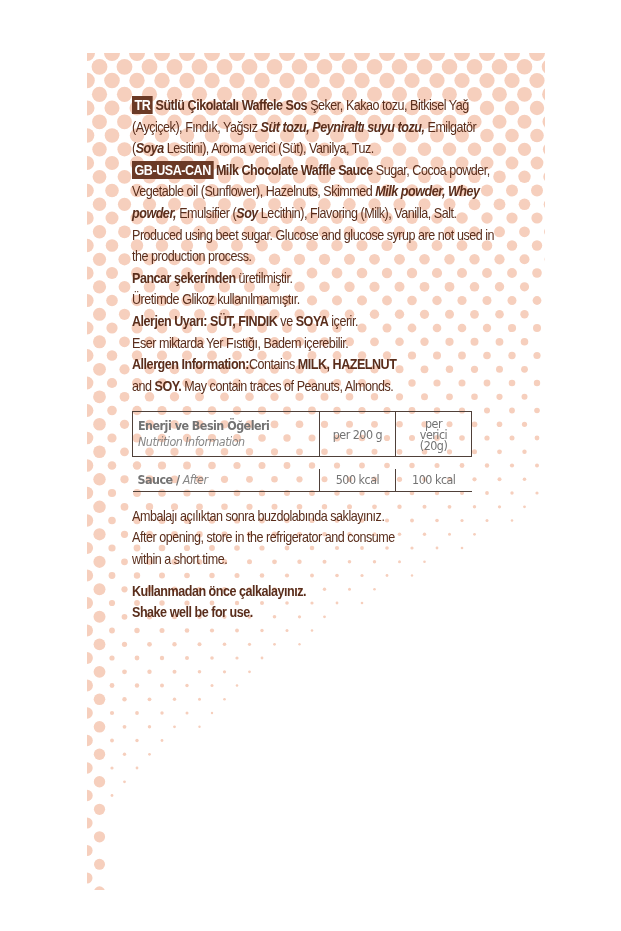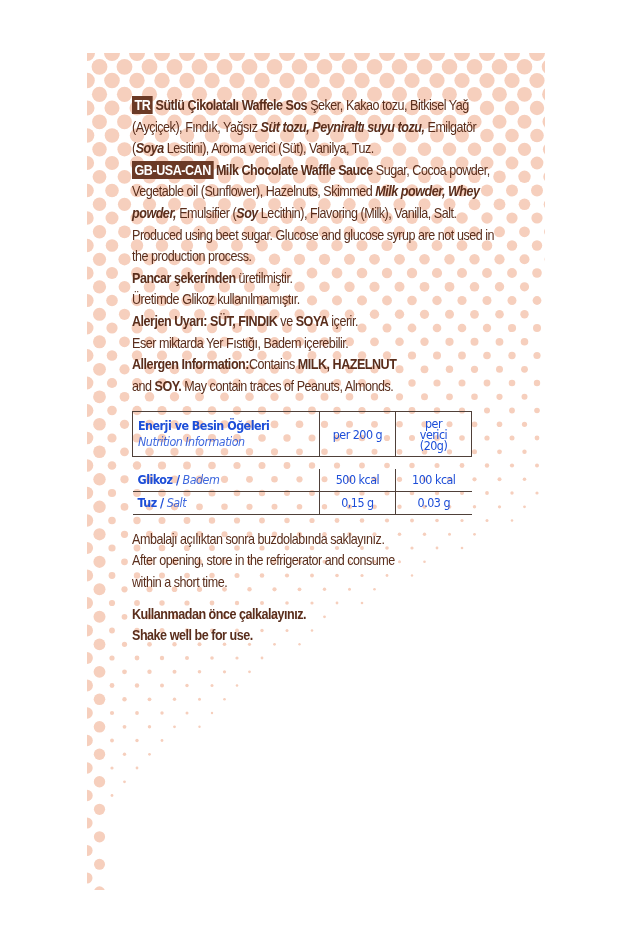--- a/index.html
+++ b/index.html
@@ -27,21 +27,21 @@
     display: inline-block; background: #6b3a26; color: #ffffff;
     font-weight: bold; padding: 0 3px; line-height: 18px; margin-right: 3px;
   }
   table.nut {
     border-collapse: collapse;
     margin-top: 14px;
     width: 340px;
     font-family: "DejaVu Sans", sans-serif;
     font-size: 12.4px;
     letter-spacing: -0.5px;
-    color: #1d4ed8;
+    color: #737373;
   }
   table.nut td { padding: 0 5px; height: 22px; white-space: nowrap; }
   table.nut tr.head td { border: 1.4px solid #4f4039; height: 44px; }
   table.nut tr.row td { border-bottom: 1.4px solid #4f4039; }
   table.nut tr.row td + td { border-left: 1.4px solid #4f4039; }
   table.nut td.v { text-align: center; width: 66px; font-weight: 500; }
   table.nut td.name { width: 178px; }
   .head-main { font-weight: bold; display: block; line-height: 16px; }
   .head-sub { font-style: italic; display: block; line-height: 16px; opacity: 0.85; }
   .serv { display: block; line-height: 11px; font-size: 12.4px; text-align: center; }
@@ -1057,28 +1057,23 @@
         <td class="v">
           <span class="serv">per</span>
           <span class="serv">verici</span>
           <span class="serv">(20g)</span>
         </td>
       </tr>
       <tr class="gap">
             <td colspan="3" style="height:8px;padding:0"></td>
           </tr>
       <tr class="row">
-        <td class="name"><b>Glikoz /</b> <span class="en">Badem</span></td>
+        <td class="name"><b>Sauce /</b> <span class="en">After</span></td>
         <td class="v">500 kcal</td>
         <td class="v">100 kcal</td>
-      </tr>
-      <tr class="row">
-        <td class="name"><b>Tuz /</b> <span class="en">Salt</span></td>
-        <td class="v">0,15 g</td>
-        <td class="v">0.03 g</td>
       </tr>
     </tbody>
       </table>
 
     <div class="narrow" style="margin-top:14px">
       <p>Ambalajı açılıktan sonra buzdolabında saklayınız.</p>
       <p style="width:330px">After opening, store in the refrigerator and consume within a short time.</p>
       <p style="height:10px"></p>
       <p class="b">Kullanmadan önce çalkalayınız.</p>
       <p class="b">Shake well be for use.</p>

